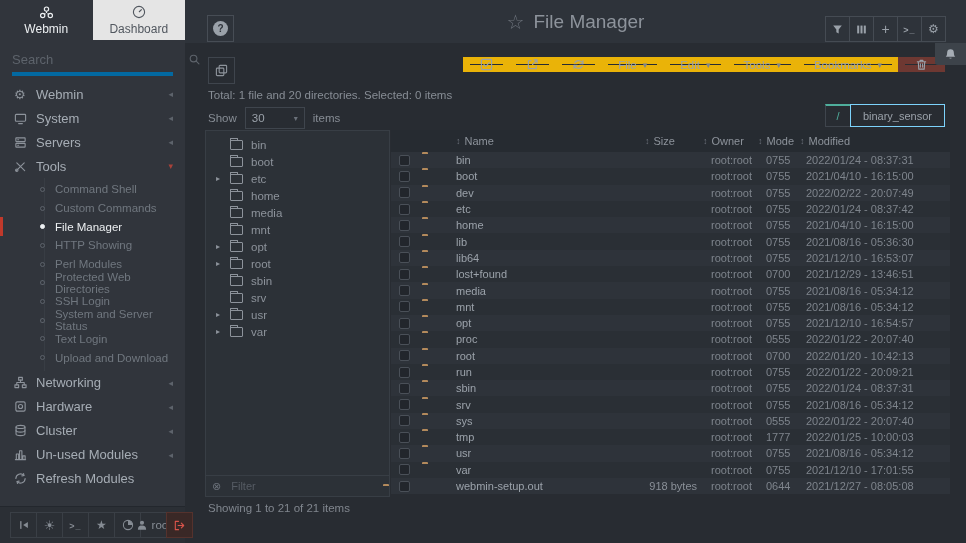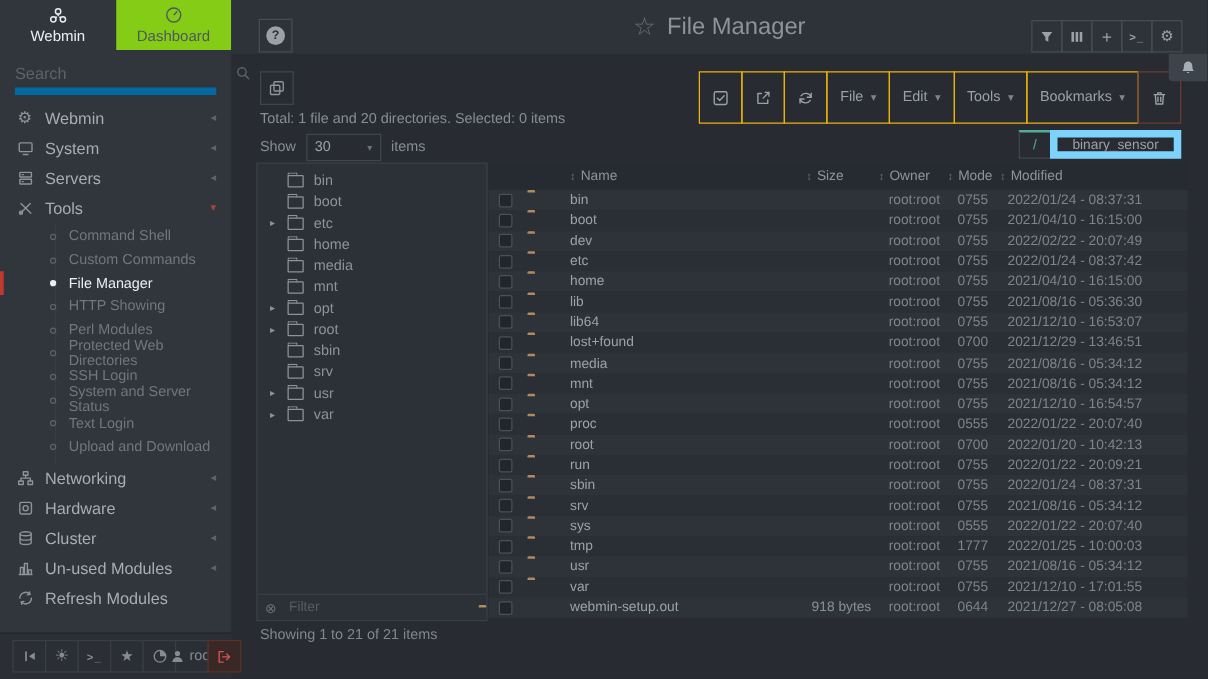--- a/index.html
+++ b/index.html
@@ -7,22 +7,22 @@
     font-family:"Liberation Sans","DejaVu Sans",sans-serif; }
   #app { position:relative; width:966px; height:543px; background:#282c32; }
 
   
   .sidebar { position:absolute; left:0; top:0; width:185px; height:543px; background:#31353c; }
   .side-tabs { display:flex; height:40px; }
   .side-tab { flex:1; display:flex; flex-direction:column; align-items:center; justify-content:center;
     gap:2px; font-size:12px; cursor:pointer; }
   .side-tab .t-ic { height:16px; display:flex; align-items:center; }
   .side-tab.active { background:#31353c; color:#eceff1; }
-  .side-tab.inactive { background:#84cc16; color:#51575f; }
-  .side-search { height:30px; margin:6px 12px 0 12px; border-bottom:6px solid #0369a1;
+  .side-tab.inactive { background:#e5e5e5; color:#51575f; }
+  .side-search { height:30px; margin:6px 12px 0 12px; border-bottom:4px solid #0369a1;
     display:flex; align-items:center; }
   .side-search input { flex:1; background:transparent; border:none; outline:none;
     color:#9aa1a9; font-size:13px; }
   .side-search input::placeholder { color:#5d636b; }
   .side-search .s-ic { color:#5d636b; }
 
   .side-menu { position:absolute; top:82px; left:0; right:0; }
   .m-section { height:24px; display:flex; align-items:center; padding:0 12px 0 14px;
     color:#a6adb5; font-size:13px; cursor:pointer; }
   .m-section .sec-ic { width:22px; color:#8d939b; display:flex; align-items:center; font-size:13px; }
@@ -62,37 +62,37 @@
   .hdr-btn { width:25px; height:26px; border:1px solid #454b53; margin-left:-1px; display:flex;
     align-items:center; justify-content:center; color:#9aa1a9; cursor:pointer; font-size:12px; }
   .bell-tab { position:absolute; right:0; top:43px; width:31px; height:22px; background:#3d434a;
     border-radius:0 0 0 3px; display:flex; align-items:center; justify-content:center;
     color:#a6adb5; cursor:pointer; z-index:5; }
 
   
   .copy-btn { position:absolute; left:208px; top:57px; width:27px; height:27px; border:1px solid #3f454d;
     display:flex; align-items:center; justify-content:center; color:#8d939b; cursor:pointer; }
   .fm-toolbar { position:absolute; right:21px; top:57px; display:flex; height:27px; }
-  .tb-btn { height:42px; min-width:27px; border:1px solid #eab308; margin-left:-1px; display:flex;
+  .tb-btn { height:15px; min-width:27px; border:7px solid #eab308; margin-left:-1px; display:flex;
     align-items:center; justify-content:center; color:#9aa1a9; cursor:pointer; padding:0 10px;
     font-size:11.5px; gap:6px; }
   .tb-btn .mcaret { color:#7e848c; font-size:9px; }
   .tb-btn.trash { border-color:#6e3832; }
 
   .fm-summary { position:absolute; left:208px; top:89px; color:#878d95; font-size:11.5px; }
   .show-row { position:absolute; left:208px; top:107px; height:22px; display:flex; align-items:center;
     gap:8px; color:#878d95; font-size:11.5px;justify-content:center; }
   .show-select { width:60px; height:22px; border:1px solid #3f454d; display:flex; align-items:center;
     padding:0 6px; color:#9aa1a9; cursor:pointer; justify-content:space-between; }
   .show-select .mcaret { color:#6b717a; font-size:8px; }
 
   .breadcrumb { position:absolute; right:21px; top:104px; display:flex; height:23px; }
   .bc-root { min-width:26px; border:1px solid #3f454d; border-top:2px solid #4fae9c; color:#4fae9c;
     display:flex; align-items:center; justify-content:center; font-size:11px; cursor:pointer; }
-  .bc-cur { border:6px solid #7dd3fc; margin-left:-1px; color:#9aa1a9; display:flex; align-items:center;
+  .bc-cur { border:1px solid #7dd3fc; margin-left:-1px; color:#9aa1a9; display:flex; align-items:center;
     padding:0 12px; font-size:11px; cursor:pointer; }
 
   
   .tree-panel { position:absolute; left:205px; top:130px; width:185px; height:367px;
     background:#2c3137; border:1px solid #383e45; }
   .tree-list { padding-top:5px; }
   .tree-item { height:17px; display:flex; align-items:center; padding-left:10px; cursor:pointer; }
   .tree-arrow { width:14px; color:#8d939b; font-size:8px; }
   .tree-item .lbl { color:#8d939b; font-size:11.5px; margin-left:8px; }
   .filter-bar { position:absolute; left:0; right:0; bottom:0; height:21px; border-top:1px solid #383e45;

